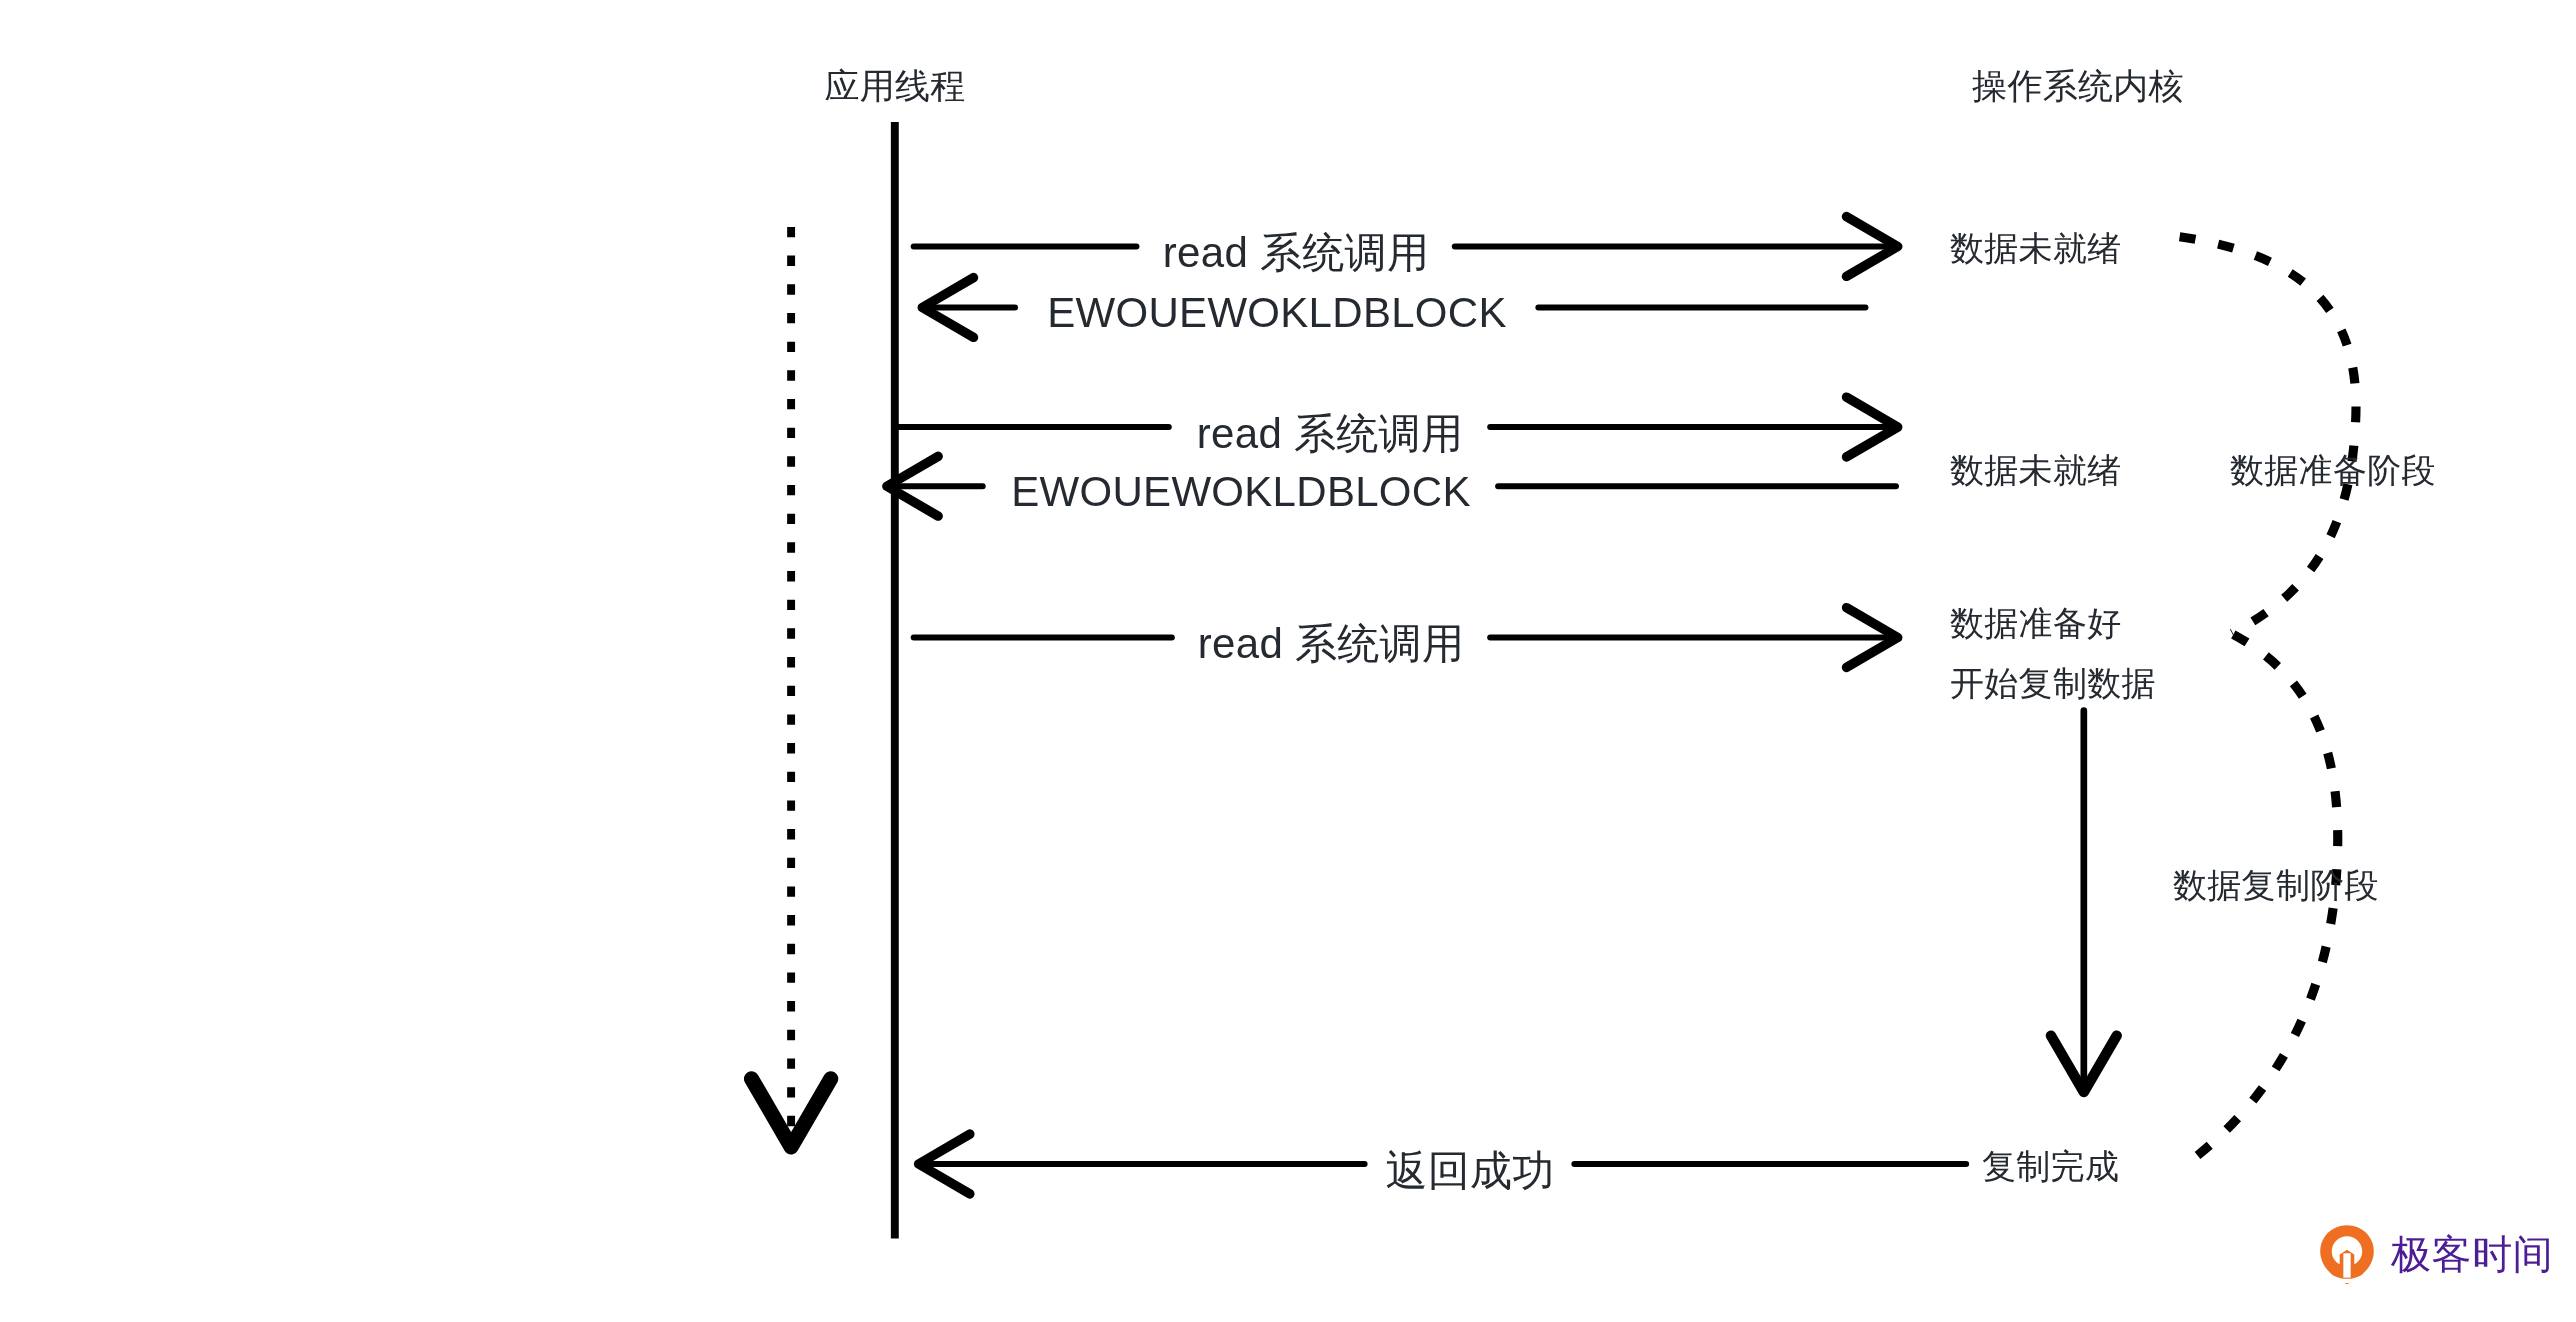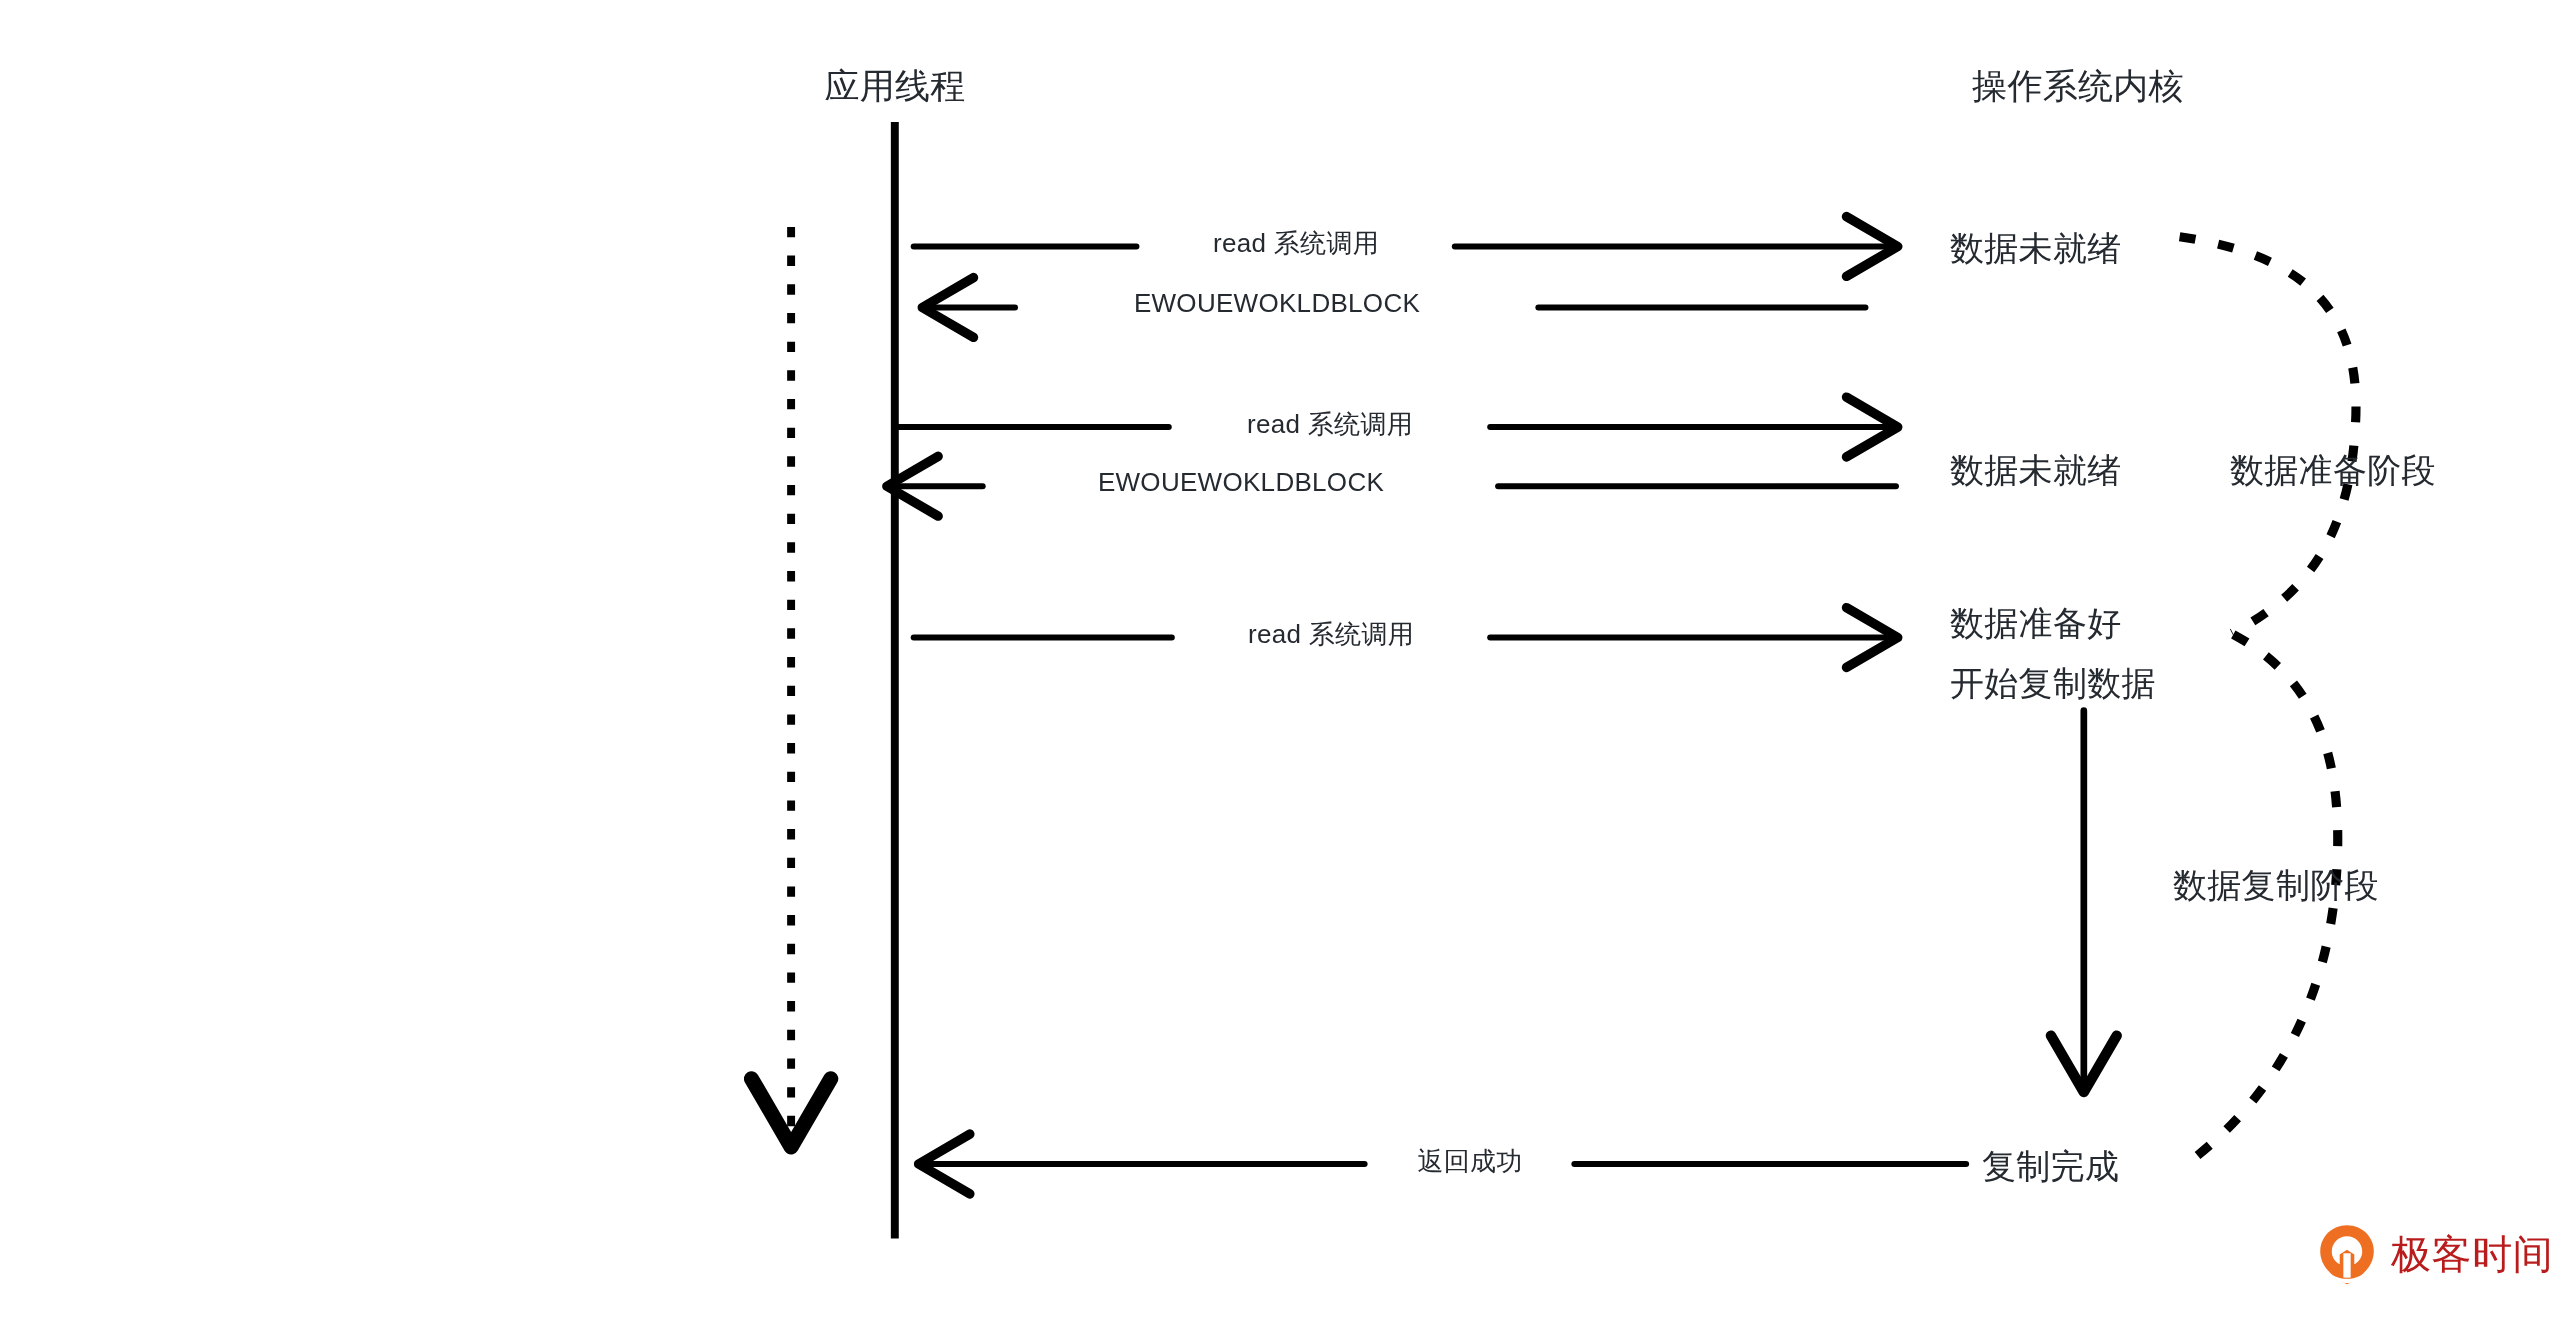--- a/index.html
+++ b/index.html
@@ -27,42 +27,42 @@
   }
   .lbl {
     position: absolute;
     white-space: nowrap;
     color: #252a31;
     line-height: 1.18;
     letter-spacing: 0.3px;
   }
   .lbl-head { font-size: 35px; }
   .lbl-body { font-size: 34px; text-align: center; }
-  .lbl-edge { font-size: 26px; }
+  .lbl-edge { font-size: 42px; }
   .lbl-phase { font-size: 34px; }
   .center-x { transform: translateX(-50%); }
 
   
   #watermark {
     position: absolute;
     left: 2319px;
     top: 1224px;
     display: flex;
     align-items: center;
     gap: 16px;
   }
   #watermark .mark {
     position: relative;
     width: 56px;
     height: 61px;
   }
   #watermark .mark svg { display: block; }
   #watermark .wordmark {
     font-size: 40px;
-    color: #b91c1c;
+    color: #4c1d95;
     letter-spacing: 0.6px;
     white-space: nowrap;
   }
 </style>
 </head>
 <body>
 
 <div id="canvas">
 
   <svg id="diagram-svg" viewBox="0 0 4221 2167" xmlns="http://www.w3.org/2000/svg">

